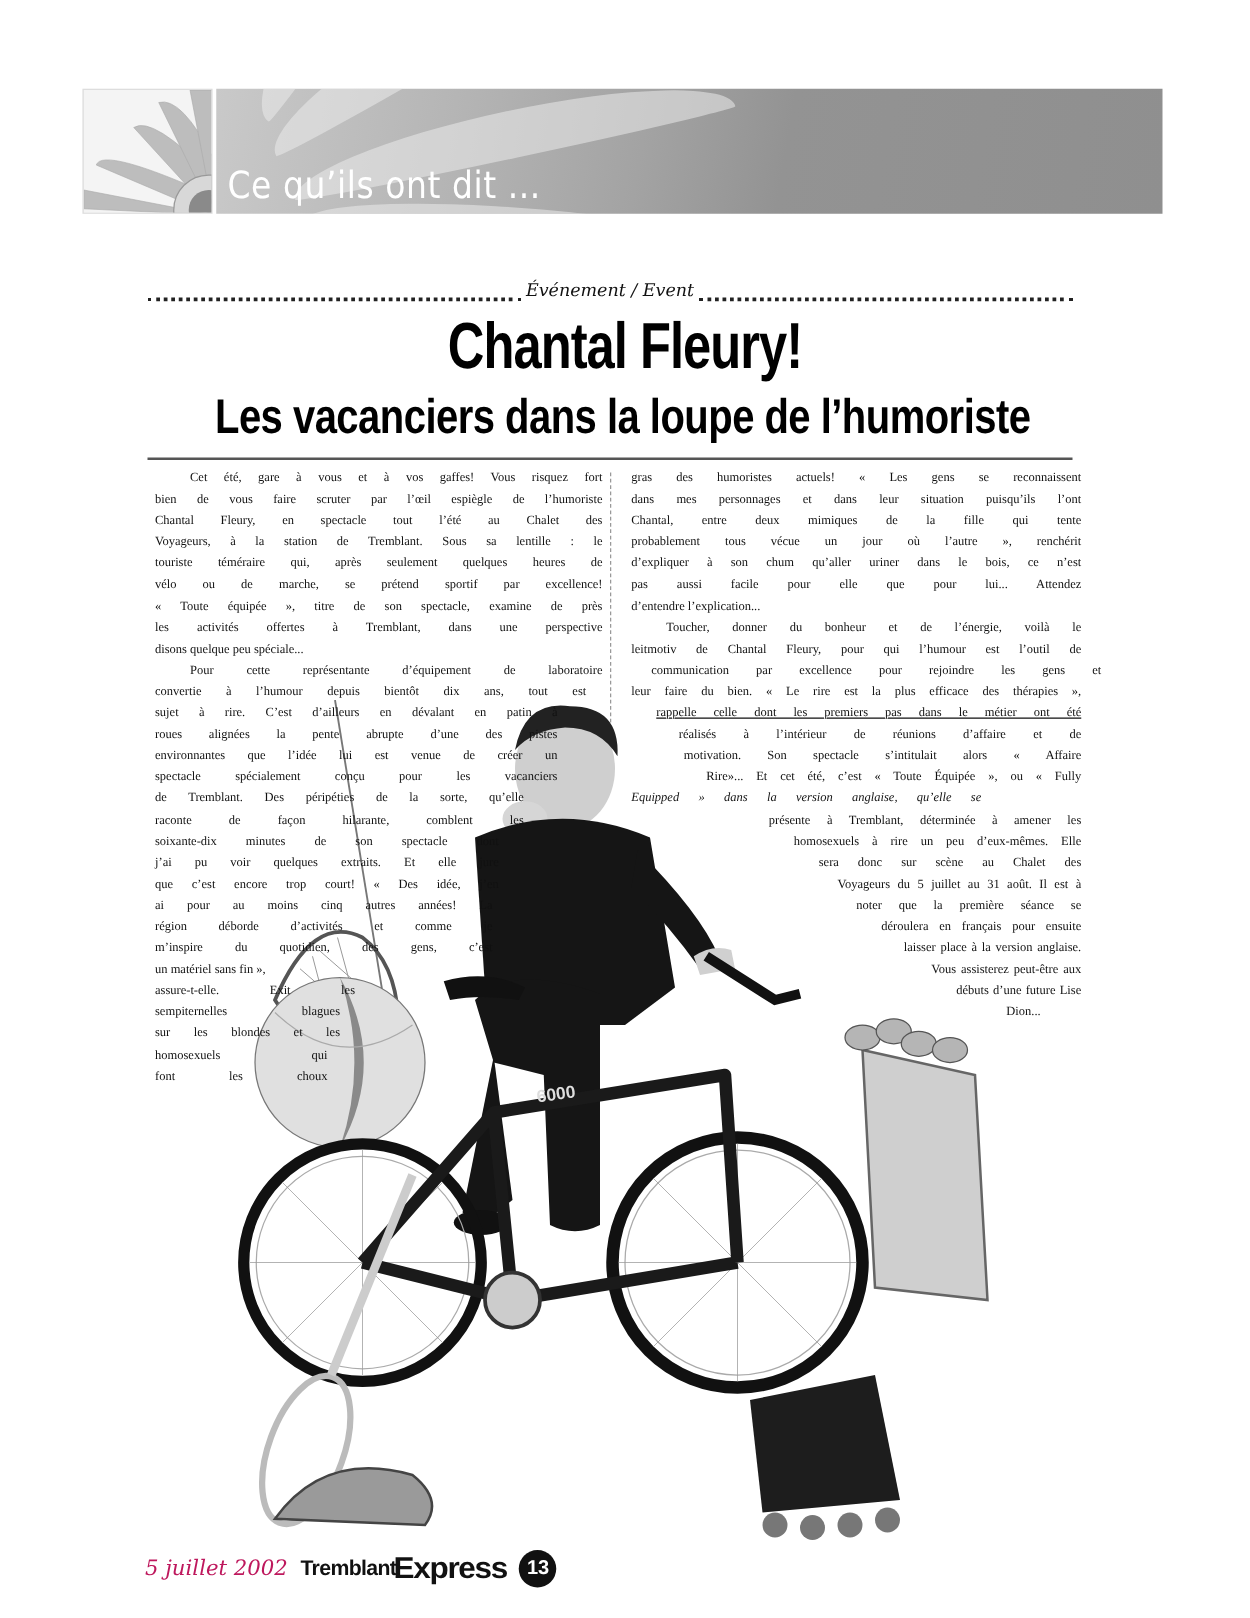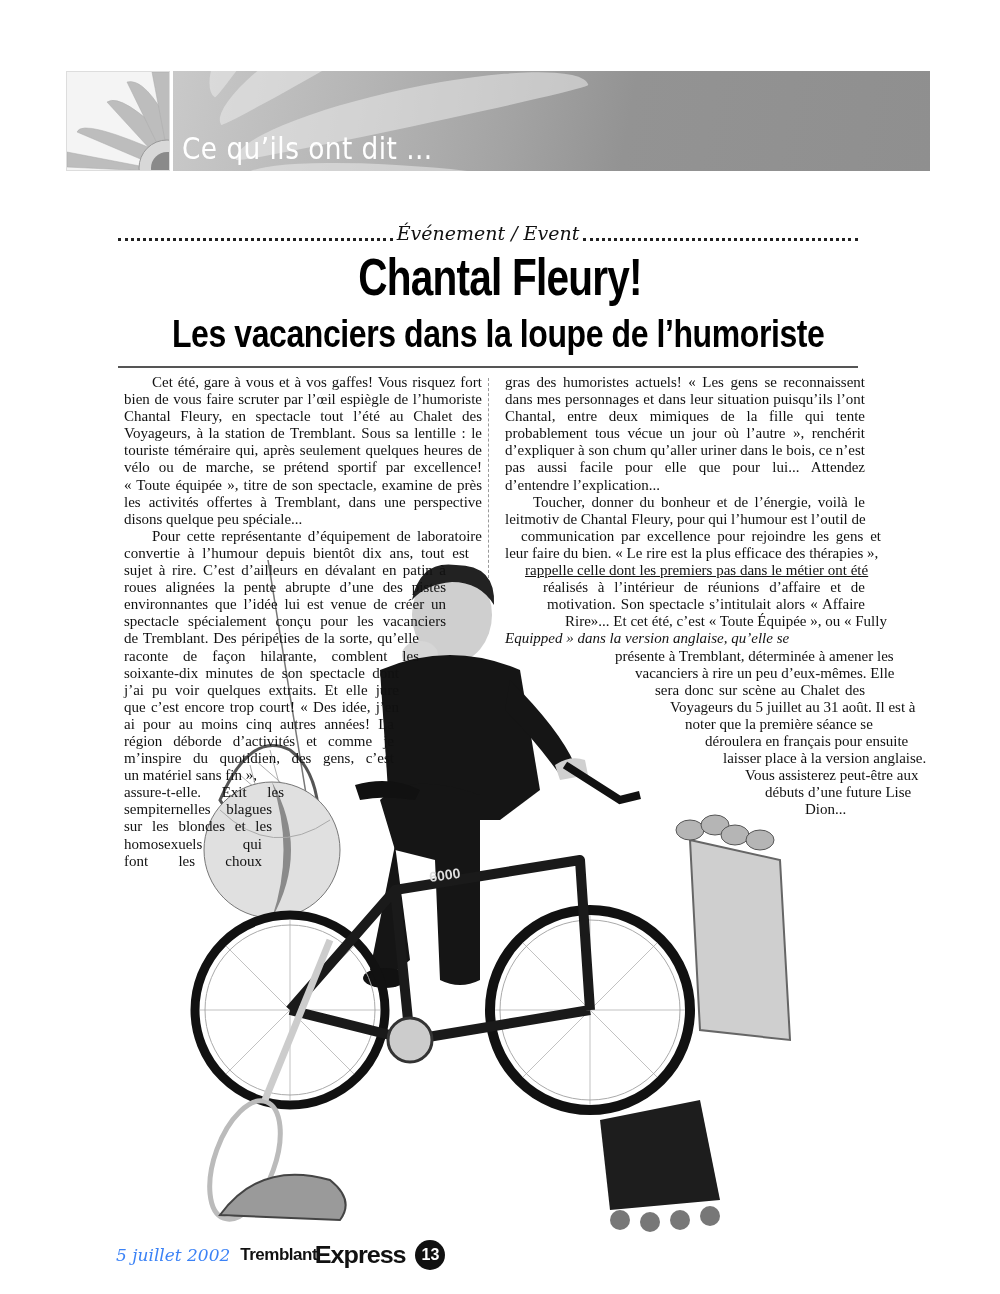--- a/index.html
+++ b/index.html
@@ -9,40 +9,40 @@
   .banner { position: absolute; left: 66px; top: 71px; width: 864px; height: 100px; }
   .banner-thumb { position: absolute; left: 0; top: 0; width: 104px; height: 100px; background: #f2f2f2; border: 1px solid #ddd; box-sizing: border-box; overflow: hidden; }
   .banner-main { position: absolute; left: 107px; top: 0; width: 757px; height: 100px; overflow: hidden;
     background: linear-gradient(100deg, #c9c9c9 0%, #b5b5b5 25%, #a3a3a3 45%, #939393 60%, #8f8f8f 100%); }
   .petal { position: absolute; background: rgba(235,235,235,0.55); border-radius: 50% 50% 50% 50% / 90% 90% 10% 10%; transform-origin: 0% 50%; }
   .banner-title { position: absolute; left: 116px; top: 60px; font-family: "DejaVu Sans", sans-serif; font-size: 30px; color: #ffffff; letter-spacing: 0.5px; font-weight: normal; transform: scaleX(0.88); transform-origin: left center; }
 
   
   .kicker { position: absolute; left: 118px; top: 220px; width: 740px; height: 26px; display: flex; align-items: center; }
   .dots { flex: 1; border-bottom: 3px dotted #222; height: 12px; }
-  .kicker-text { font-family: "DejaVu Serif", serif; font-style: italic; font-size: 19px; padding: 0 4px; color: #111; white-space: nowrap; }
+  .kicker-text { font-family: "DejaVu Serif", serif; font-style: italic; font-size: 14px; padding: 0 4px; color: #111; white-space: nowrap; }
 
   .headline { position: absolute; left: 0; width: 1000px; top: 247px; text-align: center; font-family: "Liberation Sans", sans-serif; font-weight: bold; font-size: 52px; letter-spacing: -1px; transform: scaleX(0.78); transform-origin: center; line-height: 60px; color: #000; }
   .subhead { position: absolute; left: 0; width: 1000px; top: 310px; text-align: center; font-family: "Liberation Sans", sans-serif; font-weight: bold; font-size: 39px; letter-spacing: -0.5px; transform: scaleX(0.82); transform-origin: 490px center; line-height: 48px; color: #000; }
   .rule { position: absolute; left: 118px; top: 366px; width: 740px; height: 2px; background: #555; }
 
   
-  .col { position: absolute; font-family: "Liberation Serif", serif; font-size: 15px; line-height: 17.1px; color: #111; text-align: justify; }
+  .col { position: absolute; font-family: "Liberation Serif", serif; font-size: 10px; line-height: 17.1px; color: #111; text-align: justify; }
   .col-left { left: 124px; top: 374px; width: 358px; }
   .col-right { left: 505px; top: 374px; width: 360px; }
   .col-divider { position: absolute; left: 488px; top: 378px; width: 0; height: 200px; border-left: 1px dashed #999; }
   .ln { display: block; white-space: nowrap; text-align-last: justify; text-align: justify; }
   .ln.last { text-align-last: left; }
 
   
   .photo { position: absolute; left: 180px; top: 560px; width: 640px; height: 680px; }
 
   
   .footer { position: absolute; left: 116px; top: 1238px; height: 34px; display: flex; align-items: center; }
-  .footer-date { font-family: "DejaVu Serif", serif; font-style: italic; font-size: 17px; color: #3b82f6; }
+  .footer-date { font-family: "DejaVu Serif", serif; font-style: italic; font-size: 17px; color: #be185d; }
   .footer-brand1 { font-family: "Liberation Sans", sans-serif; font-weight: bold; font-size: 17px; margin-left: 10px; color: #111; letter-spacing: -0.5px; }
   .footer-brand2 { font-family: "Liberation Sans", sans-serif; font-weight: bold; font-size: 24px; color: #111; letter-spacing: -1px; transform: scaleX(1.05); }
   .page-num { width: 30px; height: 30px; border-radius: 50%; background: #111; color: #fff; font-family: "Liberation Sans", sans-serif; font-weight: bold; font-size: 16px; display: flex; align-items: center; justify-content: center; margin-left: 12px; }
 </style>
 </head>
 <body>
 
 <div class="banner">
   <div class="banner-thumb">
     <svg width="104" height="100" viewBox="0 0 104 100">
@@ -194,21 +194,21 @@
     <span class="ln" style="width: 360px; margin-left: 0px; padding-left: 28px; box-sizing: border-box;">Toucher, donner du bonheur et de l’énergie, voilà le</span>
     <span class="ln" style="width: 360px; margin-left: 0px; box-sizing: border-box;">leitmotiv de Chantal Fleury, pour qui l’humour est l’outil de</span>
     <span class="ln" style="width: 360px; margin-left: 16px; box-sizing: border-box;">communication par excellence pour rejoindre les gens et</span>
     <span class="ln" style="width: 360px; margin-left: 0px; box-sizing: border-box;">leur faire du bien. « Le rire est la plus efficace des thérapies »,</span>
     <span class="ln" style="width: 340px; margin-left: 20px; box-sizing: border-box; text-decoration: underline;">rappelle celle dont les premiers pas dans le métier ont été</span>
     <span class="ln" style="width: 322px; margin-left: 38px; box-sizing: border-box;">réalisés à l’intérieur de réunions d’affaire et de</span>
     <span class="ln" style="width: 318px; margin-left: 42px; box-sizing: border-box;">motivation. Son spectacle s’intitulait alors « Affaire</span>
     <span class="ln" style="width: 300px; margin-left: 60px; box-sizing: border-box;">Rire»... Et cet été, c’est « Toute Équipée », ou « Fully</span>
     <span class="ln" style="width: 280px; box-sizing: border-box; font-style: italic;">Equipped » dans la version anglaise, qu’elle se</span>
     <span class="ln" style="width: 250px; margin-left: 110px; box-sizing: border-box;">présente à Tremblant, déterminée à amener les</span>
-    <span class="ln" style="width: 230px; margin-left: 130px; box-sizing: border-box;">vacanciers à rire un peu d’eux-mêmes. Elle</span>
+    <span class="ln" style="width: 230px; margin-left: 130px; box-sizing: border-box;">homosexuels à rire un peu d’eux-mêmes. Elle</span>
     <span class="ln" style="width: 210px; margin-left: 150px; box-sizing: border-box;">sera donc sur scène au Chalet des</span>
     <span class="ln" style="width: 195px; margin-left: 165px; box-sizing: border-box;">Voyageurs du 5 juillet au 31 août. Il est à</span>
     <span class="ln" style="width: 180px; margin-left: 180px; box-sizing: border-box;">noter que la première séance se</span>
     <span class="ln" style="width: 160px; margin-left: 200px; box-sizing: border-box;">déroulera en français pour ensuite</span>
     <span class="ln" style="width: 142px; margin-left: 218px; box-sizing: border-box;">laisser place à la version anglaise.</span>
     <span class="ln" style="width: 120px; margin-left: 240px; box-sizing: border-box;">Vous assisterez peut-être aux</span>
     <span class="ln" style="width: 100px; margin-left: 260px; box-sizing: border-box;">débuts d’une future Lise</span>
     <span class="ln last" style="width: 60px; margin-left: 300px; box-sizing: border-box;">Dion...</span>
   </div>
 

